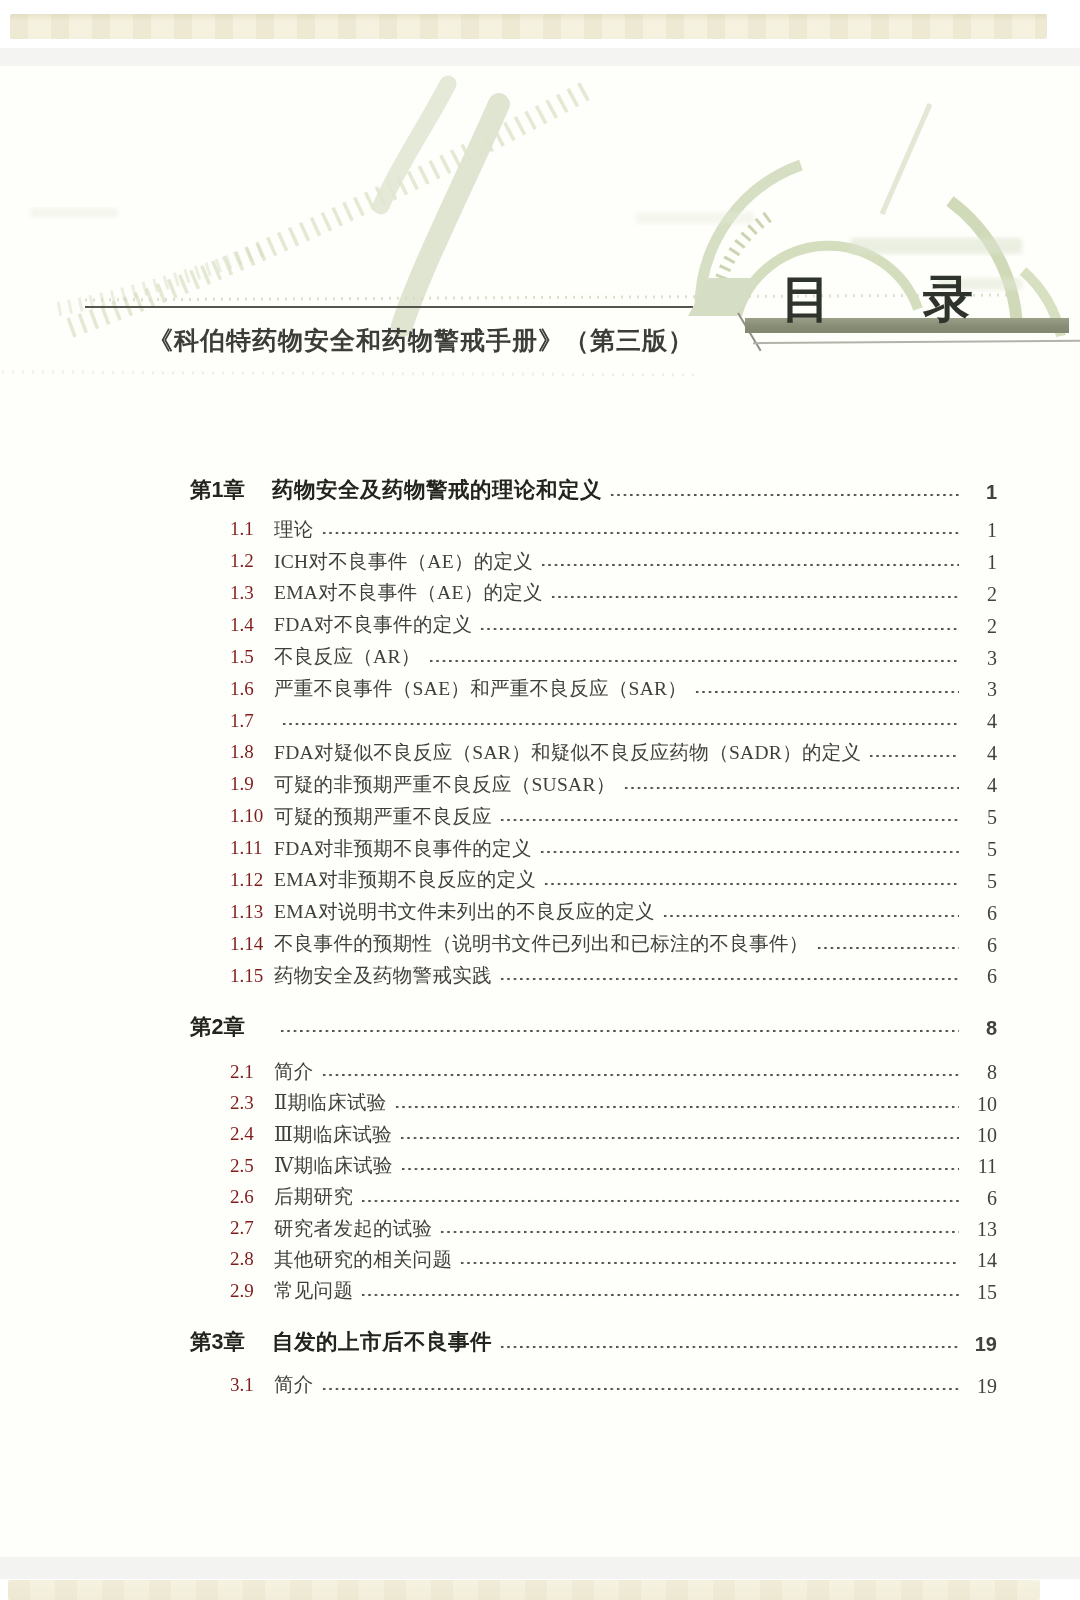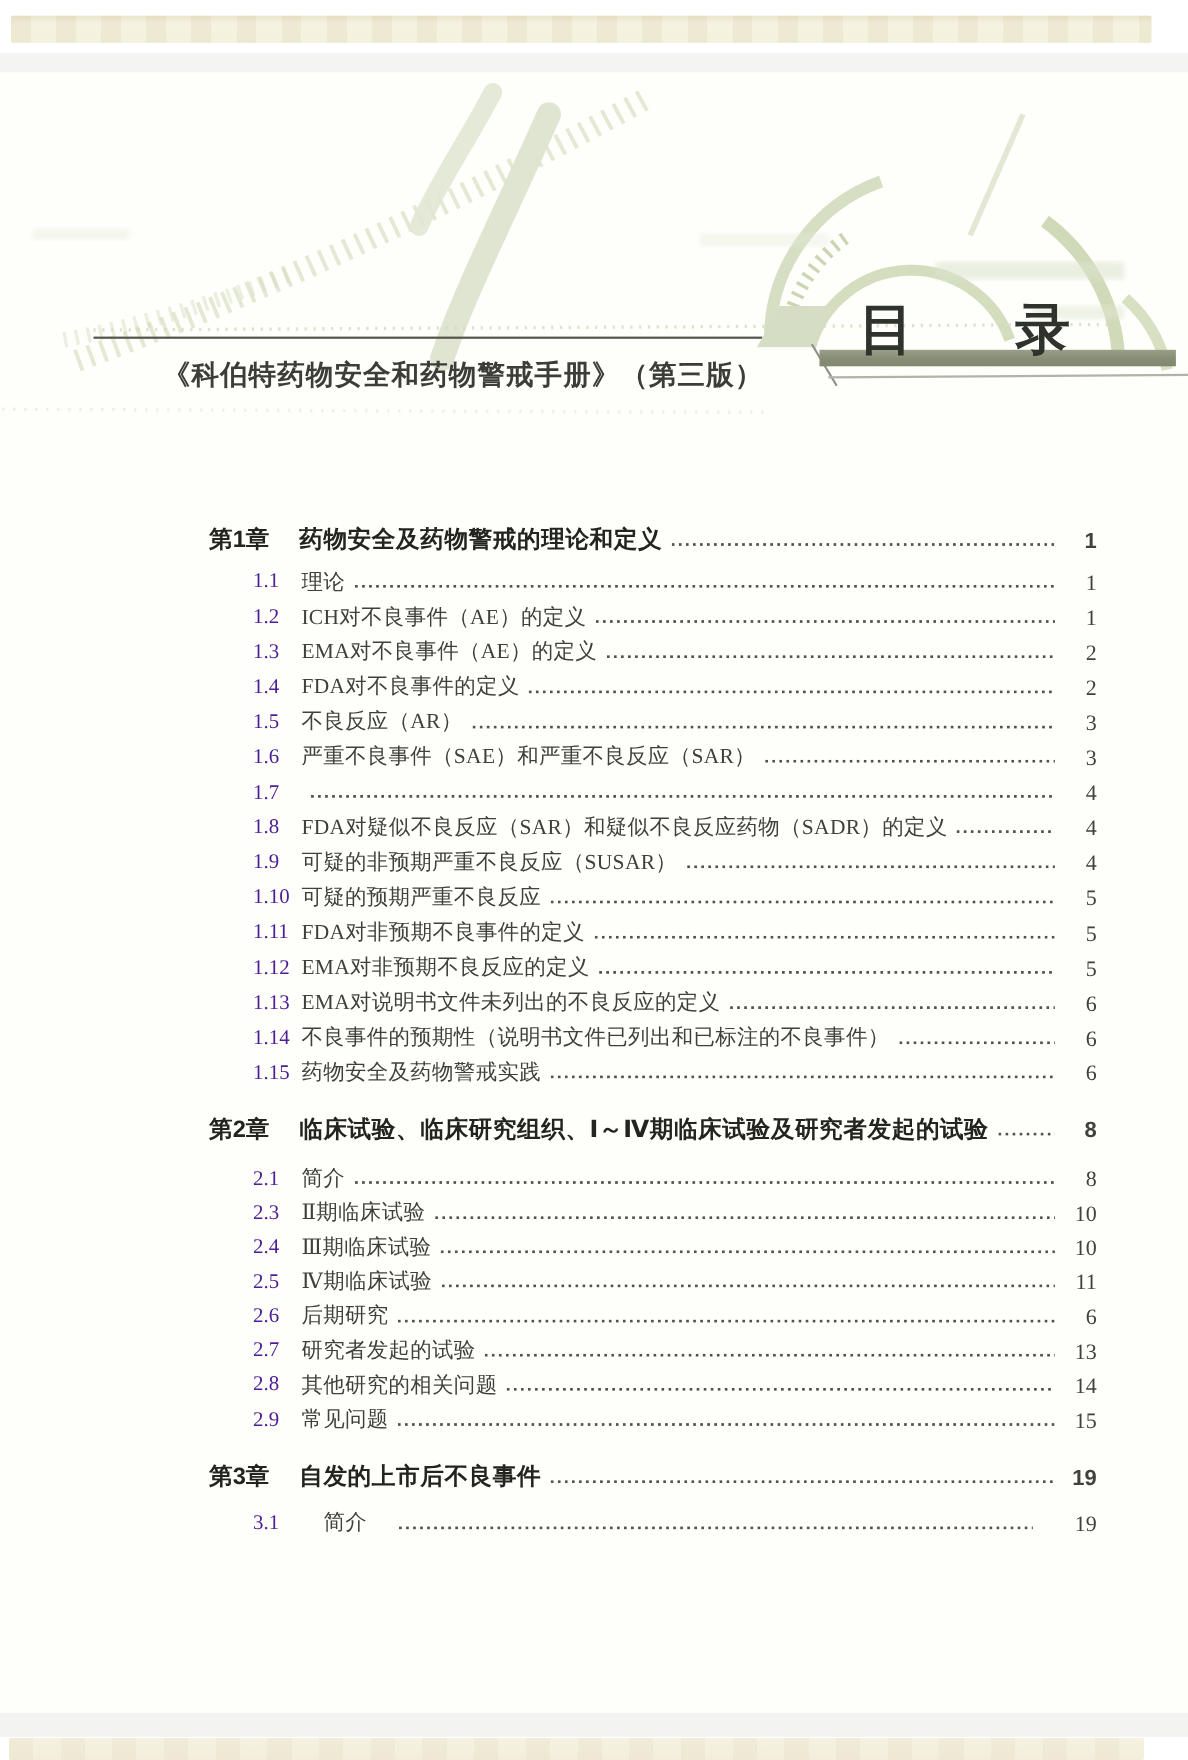--- a/index.html
+++ b/index.html
@@ -89,26 +89,26 @@
   }
   .row.ch{
     height:52px;
     font-family:"Liberation Sans","DejaVu Sans",sans-serif;
     font-weight:bold;font-size:21.5px;color:#24241f;
   }
   .row.ch.ch-first{height:34px;}
   .row.ch .num{flex:0 0 82px;line-height:1.15;}
   .row.ch .ttl{line-height:1.15;letter-spacing:.5px;}
   .row.sec{height:31.9px;font-size:19.5px;}
-  .row.sec .num{flex:0 0 44px;margin-left:40px;font-size:19px;line-height:1.2;color:#4c1d95;}
+  .row.sec .num{flex:0 0 44px;margin-left:40px;font-size:19px;line-height:1.2;color:#7f1d1d;}
   .row.sec .ttl{line-height:1.2;letter-spacing:.3px;}
   .row.sec.first{height:38px;}
   .row.sec.c2{height:31.3px;justify-content:space-between;}
   .row.sec.c2.first{height:44px;}
-  .row.sec.c3.first{height:42px;gap:20px;}
+  .row.sec.c3.first{height:42px;}
 </style>
 </head>
 <body>
 
 <div class="edge-strip top"></div>
 <div class="gray-band top"></div>
 
 <div class="page">
 
   <svg class="watermark" viewBox="0 0 1080 330" xmlns="http://www.w3.org/2000/svg">
@@ -258,21 +258,20 @@
 
   <div class="row sec c1">
     <span class="num">1.15</span>
     <span class="ttl">药物安全及药物警戒实践</span>
     <span class="dots"></span>
     <span class="pg">6</span>
   </div>
 
   <div class="row ch">
     <span class="num">第2章</span>
-    <span class="ttl">临床试验、临床研究组织、Ⅰ～Ⅳ期临床试验及研究者发起的试验</span>
     <span class="dots"></span>
     <span class="pg">8</span>
   </div>
 
   <div class="row sec c2 first">
     <span class="num">2.1</span>
     <span class="ttl">简介</span>
     <span class="dots"></span>
     <span class="pg">8</span>
   </div>

